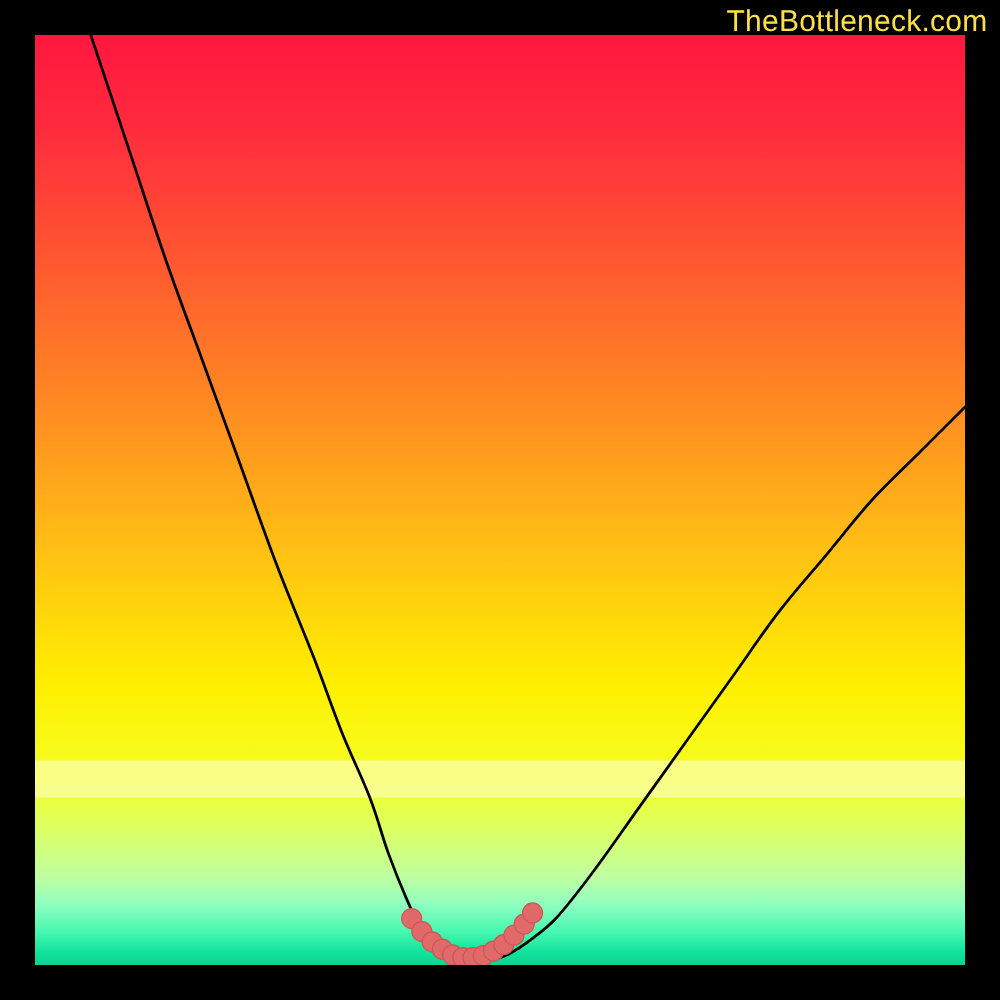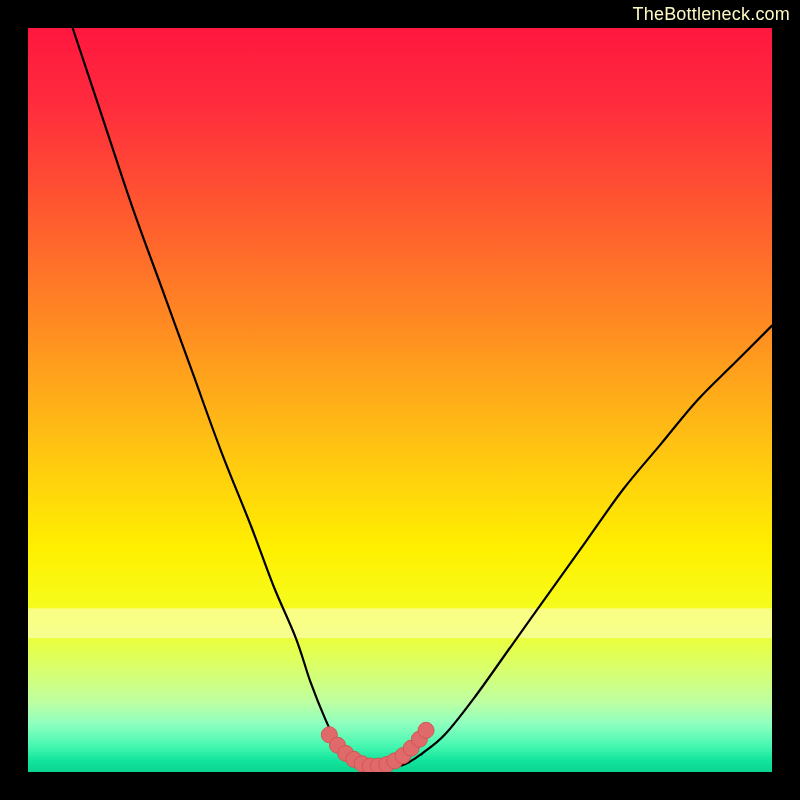--- a/index.html
+++ b/index.html
@@ -22,22 +22,22 @@
     top: 28px;
     left: 28px;
     width: 744px;
     height: 744px;
     overflow: hidden;
   }
   .watermark {
     position: absolute;
     top: 4px;
     right: 10px;
-    color: #fef9c3;
-    font-size: 18px;
+    color: #fde047;
+    font-size: 24px;
     letter-spacing: 0.2px;
   }
   svg { display: block; }
 </style>
 </head>
 <body>
 
 <div class="frame">
 
   <div class="watermark">TheBottleneck.com</div>

